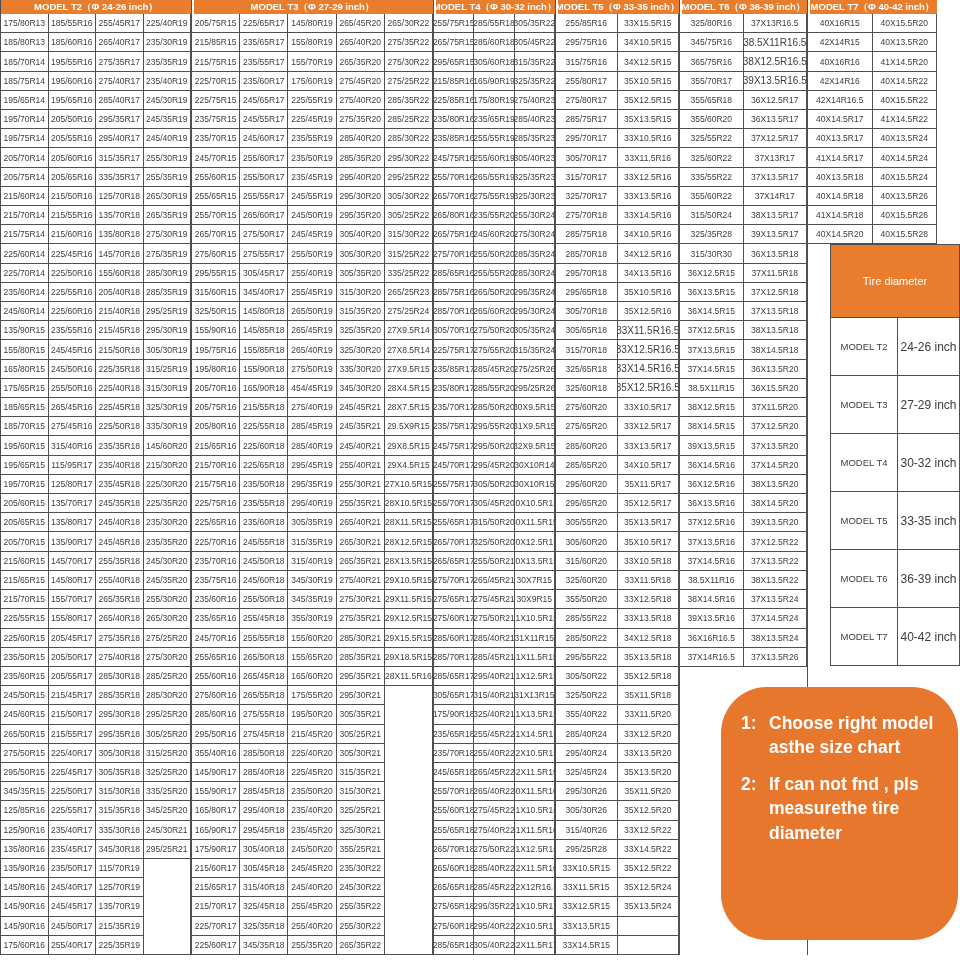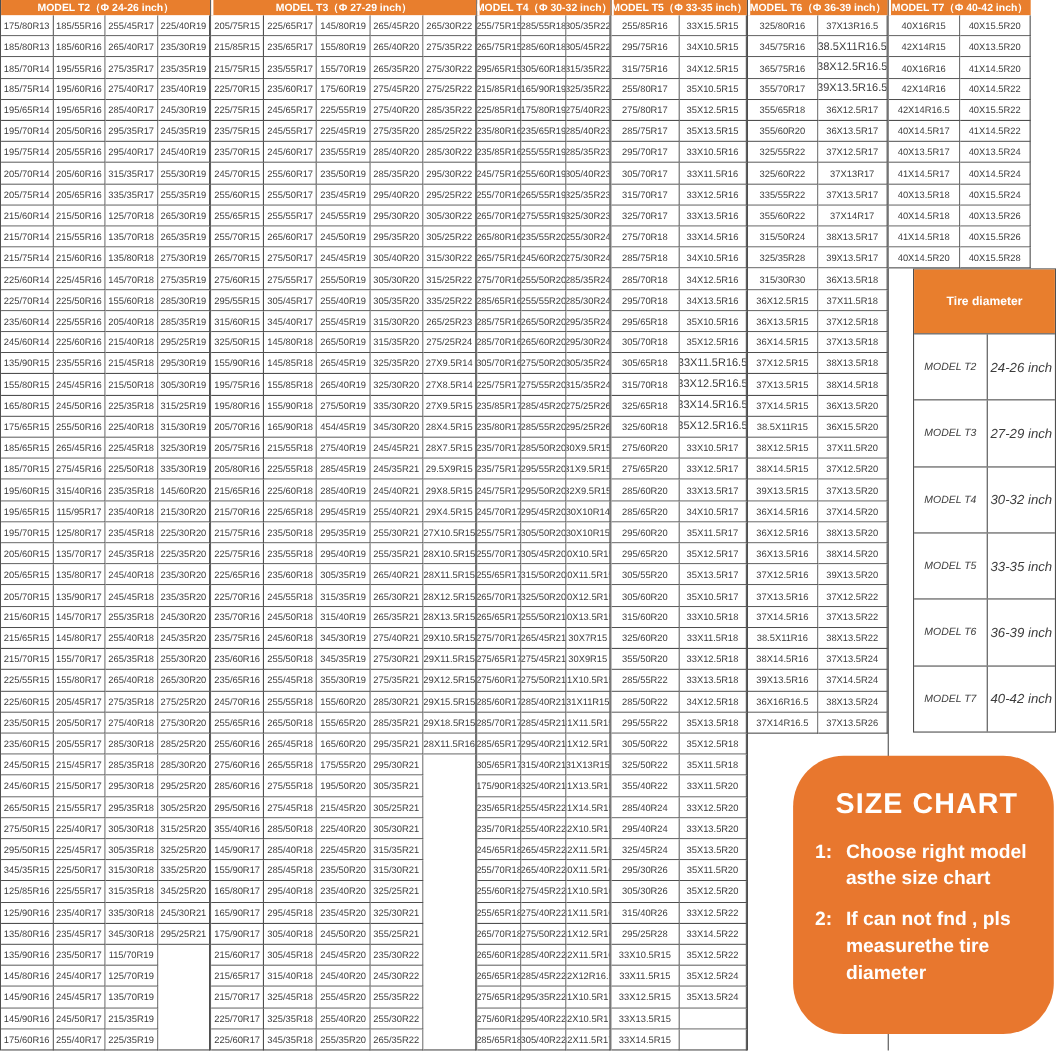--- a/index.html
+++ b/index.html
@@ -15,23 +15,23 @@
   .cols{display:flex;align-items:flex-start;}
   .col{flex:1;display:flex;flex-direction:column;min-width:0;}
   .cell{height:19.204px;box-sizing:border-box;border-right:1px solid #4f4f4f;border-bottom:1px solid #4f4f4f;
         display:flex;align-items:center;justify-content:center;font-size:8.5px;color:#3c3c3c;
         background:#fff;white-space:nowrap;overflow:hidden;}
   .cell.tiny{font-size:10px;}
   .cell.blank{color:transparent;}
   .cell.merged{border-bottom:1px solid #4f4f4f;}
   .legend{position:absolute;left:830px;top:244px;width:130px;height:422px;background:#fff;
           border:1px solid #4f4f4f;box-sizing:border-box;display:flex;flex-direction:column;}
-  .legend-head{height:58px;background:#e87e2d;color:#fff;font-size:11px;font-weight:bold;
+  .legend-head{height:72px;background:#e87e2d;color:#fff;font-size:11px;font-weight:normal;
           display:flex;align-items:center;justify-content:center;}
-  .legend-row{flex:1;display:flex;border-top:1px solid #4f4f4f;font-style:italic;}
+  .legend-row{flex:1;display:flex;border-top:1px solid #4f4f4f;}
   .legend-model{width:66px;border-right:1px solid #4f4f4f;display:flex;align-items:center;
           justify-content:center;font-size:9.5px;color:#3c3c3c;}
   .legend-range{flex:1;display:flex;align-items:center;justify-content:center;font-size:12px;color:#3c3c3c;}
   .sizebox{position:absolute;left:721px;top:687px;width:237px;height:253px;background:#e8772e;
           border-radius:46px;color:#fff;box-sizing:border-box;padding:24px 14px 0 20px;}
   .sizebox h2{margin:4px 0 16px;text-align:center;font-size:26px;letter-spacing:1px;font-weight:bold;}
   .sz-item{display:flex;font-weight:bold;font-size:17.5px;line-height:1.38;margin-bottom:13px;}
   .sz-marker{width:28px;flex:none;}
   .sz-text{width:172px;}
 </style>
@@ -893,21 +893,20 @@
           <div class="legend-range">36-39 inch</div>
         </div>
         <div class="legend-row" style="display: flex;">
           <div class="legend-model">MODEL T7</div>
           <div class="legend-range">40-42 inch</div>
         </div>
       </div>
   </aside>
 
   <aside class="sizebox">
-    <h2>SIZE CHART</h2>
     <div class="sz-item">
       <span class="sz-marker">1:</span>
       <span class="sz-text">Choose right model asthe size chart</span>
     </div>
     <div class="sz-item">
       <span class="sz-marker">2:</span>
       <span class="sz-text">If can not fnd , pls measurethe tire diameter</span>
     </div>
   </aside>
 </div>

